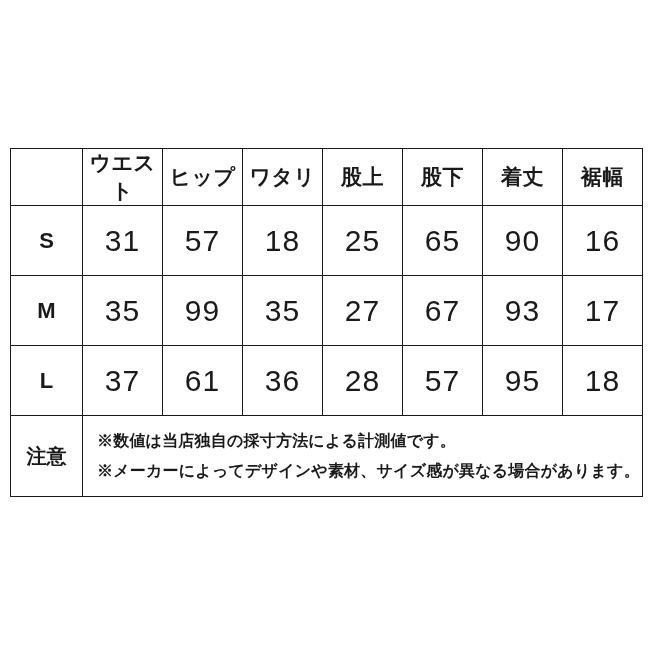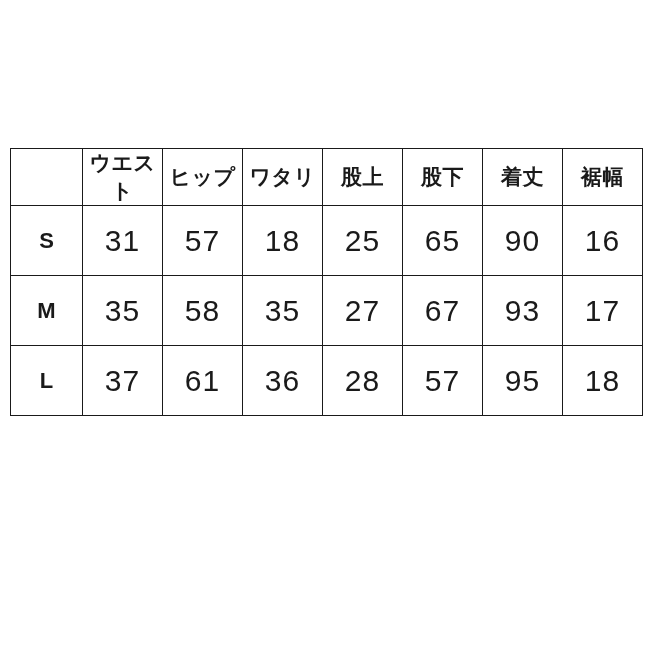--- a/index.html
+++ b/index.html
@@ -123,35 +123,42 @@
           <td class="val">57</td>
           <td class="val">18</td>
           <td class="val">25</td>
           <td class="val">65</td>
           <td class="val">90</td>
           <td class="val">16</td>
         </tr>
         <tr>
           <th class="row-head">M</th>
           <td class="val">35</td>
-          <td class="val">58</td>
+          <td class="val">99</td>
           <td class="val">35</td>
           <td class="val">27</td>
           <td class="val">67</td>
           <td class="val">93</td>
           <td class="val">17</td>
         </tr>
         <tr>
           <th class="row-head">L</th>
           <td class="val">37</td>
           <td class="val">61</td>
           <td class="val">36</td>
           <td class="val">28</td>
           <td class="val">57</td>
           <td class="val">95</td>
           <td class="val">18</td>
         </tr>
+        <tr class="note-row">
+          <th class="note-label">注意</th>
+          <td class="note-body" colspan="7">
+            <span class="note-line">※数値は当店独自の採寸方法による計測値です。</span>
+            <span class="note-line">※メーカーによってデザインや素材、サイズ感が異なる場合があります。</span>
+          </td>
+        </tr>
       </tbody>
     </table>
   </div>
 
 
 </div>
 
 </body></html>

